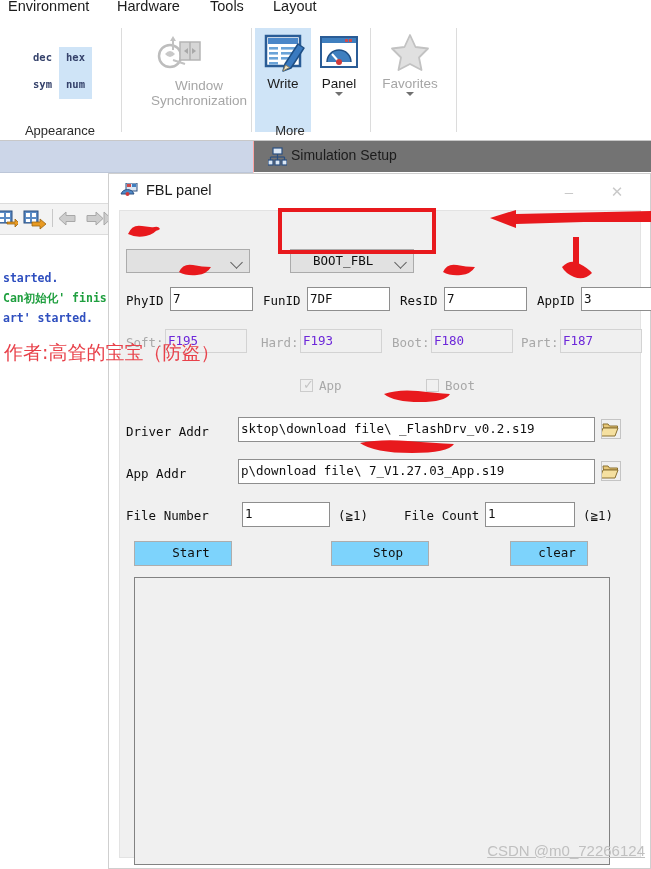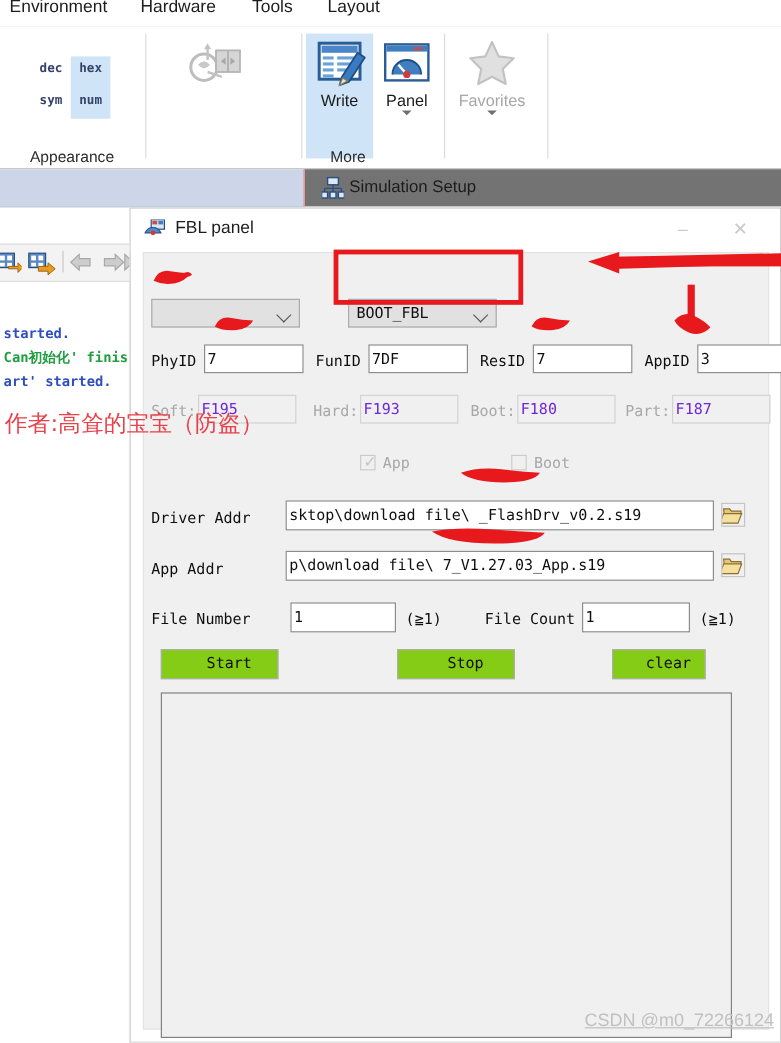--- a/index.html
+++ b/index.html
@@ -262,21 +262,21 @@
   }
   .combo {
     position: absolute;
     background: #e1e1e1;
     border: 1px solid #ababab;
     box-sizing: border-box;
     font-family: "DejaVu Sans Mono", monospace;
     font-size: 12.5px;
     color: #0f0f0f;
     line-height: 22px;
-    padding-left: 6px;
+    padding-left: 22px;
     white-space: nowrap;
   }
   .combo .chev {
     position: absolute;
     right: 8px; top: 8px;
     width: 8px; height: 8px;
     border-left: 1.6px solid #5d5d5d;
     border-bottom: 1.6px solid #5d5d5d;
     transform: rotate(-45deg);
   }
@@ -289,21 +289,21 @@
   }
   .cbx-check {
     position: absolute;
     left: 2px; top: -2px;
     font-size: 13px;
     color: #c4c4c4;
     line-height: 13px;
   }
   .btn {
     position: absolute;
-    background: #84cc16;
+    background: #7dd3fc;
     border: 1px solid #adadad;
     box-sizing: border-box;
     font-family: "DejaVu Sans Mono", monospace;
     font-size: 12.5px;
     color: #0f0f0f;
     text-align: center;
     line-height: 22px;
     padding-left: 16px;
   }
   .browse-btn {
@@ -374,20 +374,21 @@
         <path d="M14 24 q5 -6 10 0 q-5 6 -10 0" fill="#c9c9c9"></path>
         <rect x="29" y="12" width="20" height="18" fill="#d6d6d6" stroke="#b5b5b5" stroke-width="1.5"></rect>
         <line x1="39" y1="12" x2="39" y2="30" stroke="#b0b0b0" stroke-width="1.5"></line>
         <path d="M33 21 l4 -3 v6 z" fill="#a8a8a8"></path>
         <path d="M45 21 l-4 -3 v6 z" fill="#a8a8a8"></path>
         <line x1="22" y1="30" x2="34" y2="34" stroke="#c2c2c2" stroke-width="2"></line>
         <line x1="22" y1="10" x2="22" y2="20" stroke="#c2c2c2" stroke-width="2"></line>
         <path d="M22 6 l-3 5 h6 z" fill="#c2c2c2"></path>
       </svg>
     </div>
+    <span class="blabel disabled-label">Window Synchronization</span>
   </div>
 
   <div class="ribbon-group-sep" style="left:251px"></div>
 
   <div class="big-btn" style="left:311px; top:6px;">
     <div class="bicon">
       <svg width="56" height="48" viewBox="0 0 56 48" style="margin:0 auto;display:block;">
         <rect x="10" y="9" width="36" height="30" fill="#ffffff" stroke="#2a5c96" stroke-width="2"></rect>
         <rect x="11" y="10" width="34" height="5" fill="#3f7fbf"></rect>
         <rect x="34" y="11" width="3" height="3" fill="#d04a4a"></rect>

